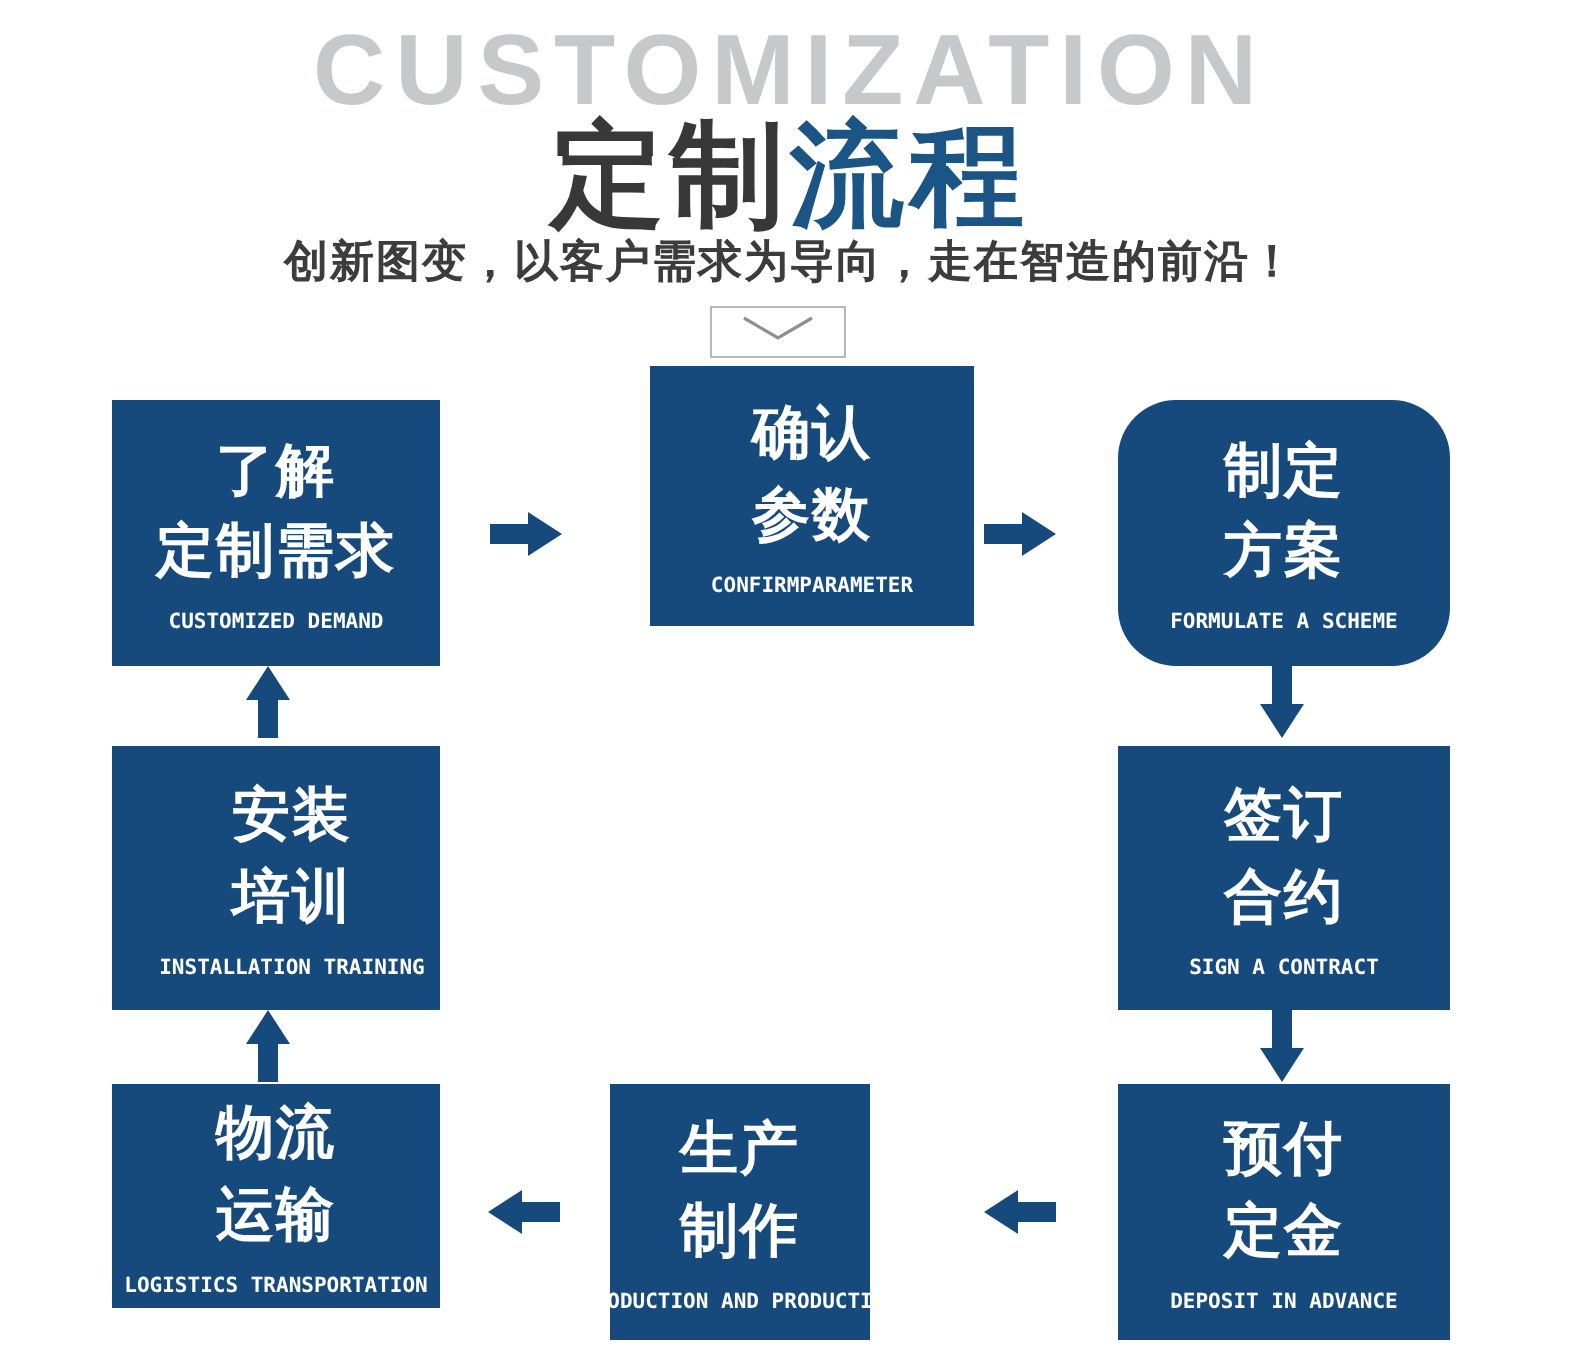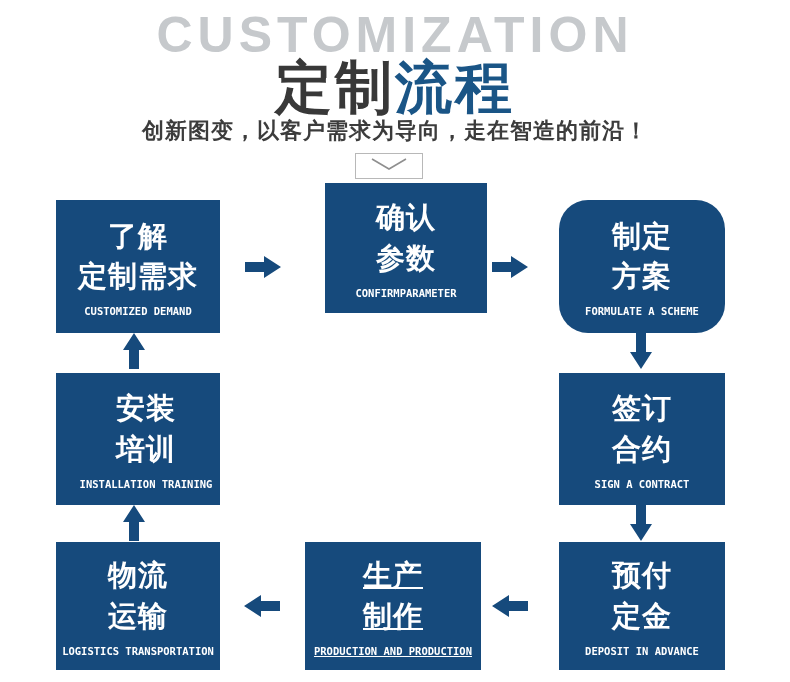--- a/index.html
+++ b/index.html
@@ -84,22 +84,22 @@
     font-size: 10.5px;
     letter-spacing: 0px;
     white-space: nowrap;
   }
 
   #step-1 { left: 56px;  top: 200px; width: 164px; height: 133px; }
   #step-2 { left: 301px; top: 183px; width: 162px; height: 130px; margin-left: 24px; }
   #step-3 { left: 559px; top: 200px; width: 166px; height: 133px; border-radius: 29px; }
   #step-8 { left: 56px;  top: 373px; width: 164px; height: 132px; padding-left: 16px; }
   #step-4 { left: 559px; top: 373px; width: 166px; height: 132px; }
-  #step-7 { left: 56px;  top: 542px; width: 164px; height: 128px; }
-  #step-6 { left: 305px; top: 542px; width: 176px; height: 128px; text-decoration: underline; }
+  #step-7 { left: 56px;  top: 542px; width: 164px; height: 112px; }
+  #step-6 { left: 305px; top: 542px; width: 130px; height: 128px; }
   #step-5 { left: 559px; top: 542px; width: 166px; height: 128px; }
 
   
   .arrow {
     position: absolute;
     width: 36px; height: 22px;
   }
   .arrow svg { display: block; width: 36px; height: 22px; }
   .rot90  { transform: rotate(90deg); }
   .rot180 { transform: rotate(180deg); }

